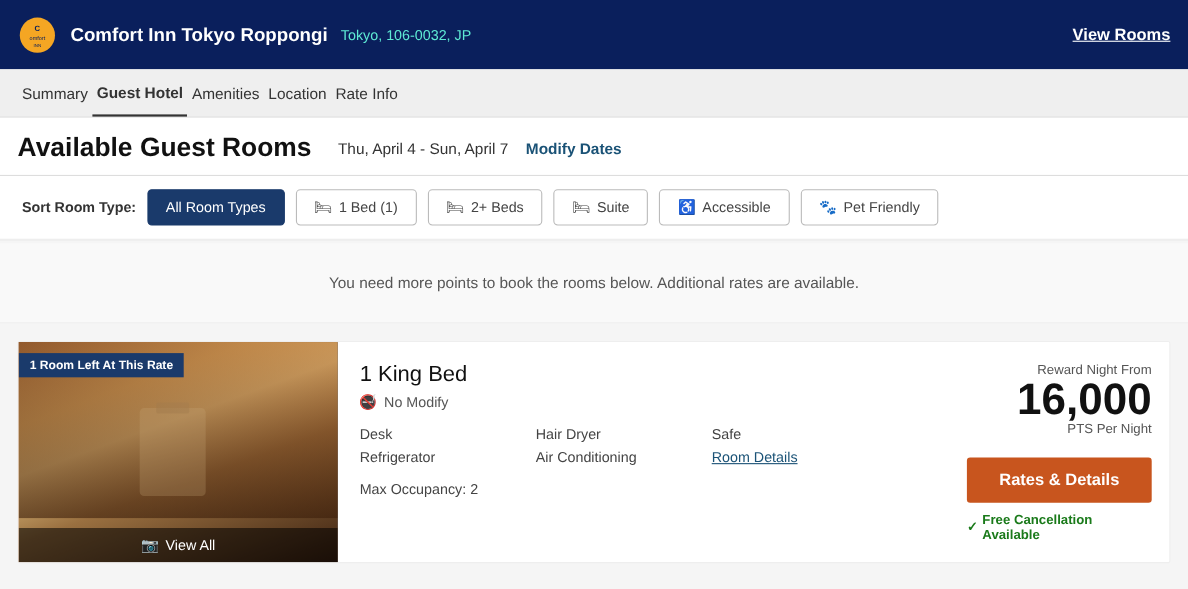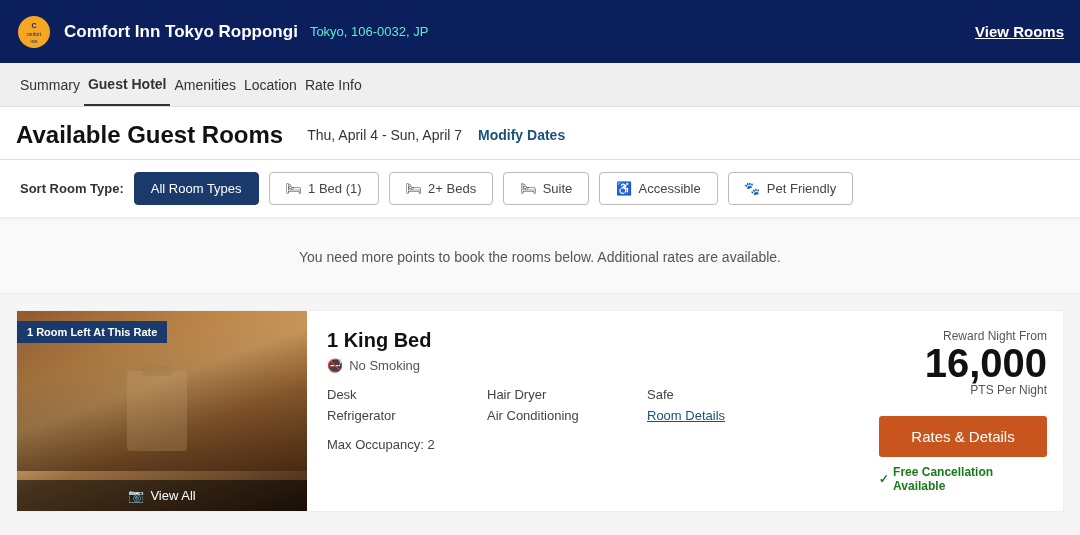--- a/index.html
+++ b/index.html
@@ -191,21 +191,21 @@
       cursor: pointer;
     }
 
     
     .room-details {
       flex: 1;
       padding: 18px 20px;
     }
     .room-title {
       font-size: 20px;
-      font-weight: bold;
+      font-weight: normal;
       color: #111;
       margin-bottom: 6px;
     }
     .no-smoking {
       display: flex;
       align-items: center;
       gap: 6px;
       font-size: 13px;
       color: #555;
       margin-bottom: 14px;
@@ -258,21 +258,21 @@
       font-size: 12px;
       color: #555;
       text-align: right;
     }
     .rates-btn {
       background: #c8551e;
       color: white;
       border: none;
       padding: 12px 20px;
       font-size: 15px;
-      font-weight: normal;
+      font-weight: bold;
       border-radius: 3px;
       cursor: pointer;
       width: 100%;
       text-align: center;
     }
     .free-cancel {
       font-size: 12px;
       color: #1a7a1a;
       font-weight: bold;
       display: flex;
@@ -359,21 +359,21 @@
     <div class="view-all-bar">
       <span>📷</span>
       <span>View All</span>
     </div>
   </div>
 
   <div class="room-details">
     <div class="room-title">1 King Bed</div>
     <div class="no-smoking">
       <span>🚭</span>
-      <span>No Smoking</span>
+      <span>No Modify</span>
     </div>
     <div class="amenities-grid">
       <span class="amenity-item">Desk</span>
       <span class="amenity-item">Hair Dryer</span>
       <span class="amenity-item">Safe</span>
       <span class="amenity-item">Refrigerator</span>
       <span class="amenity-item">Air Conditioning</span>
       <span class="amenity-item room-details-link">Room Details</span>
     </div>
     <div class="max-occupancy">Max Occupancy: 2</div>

